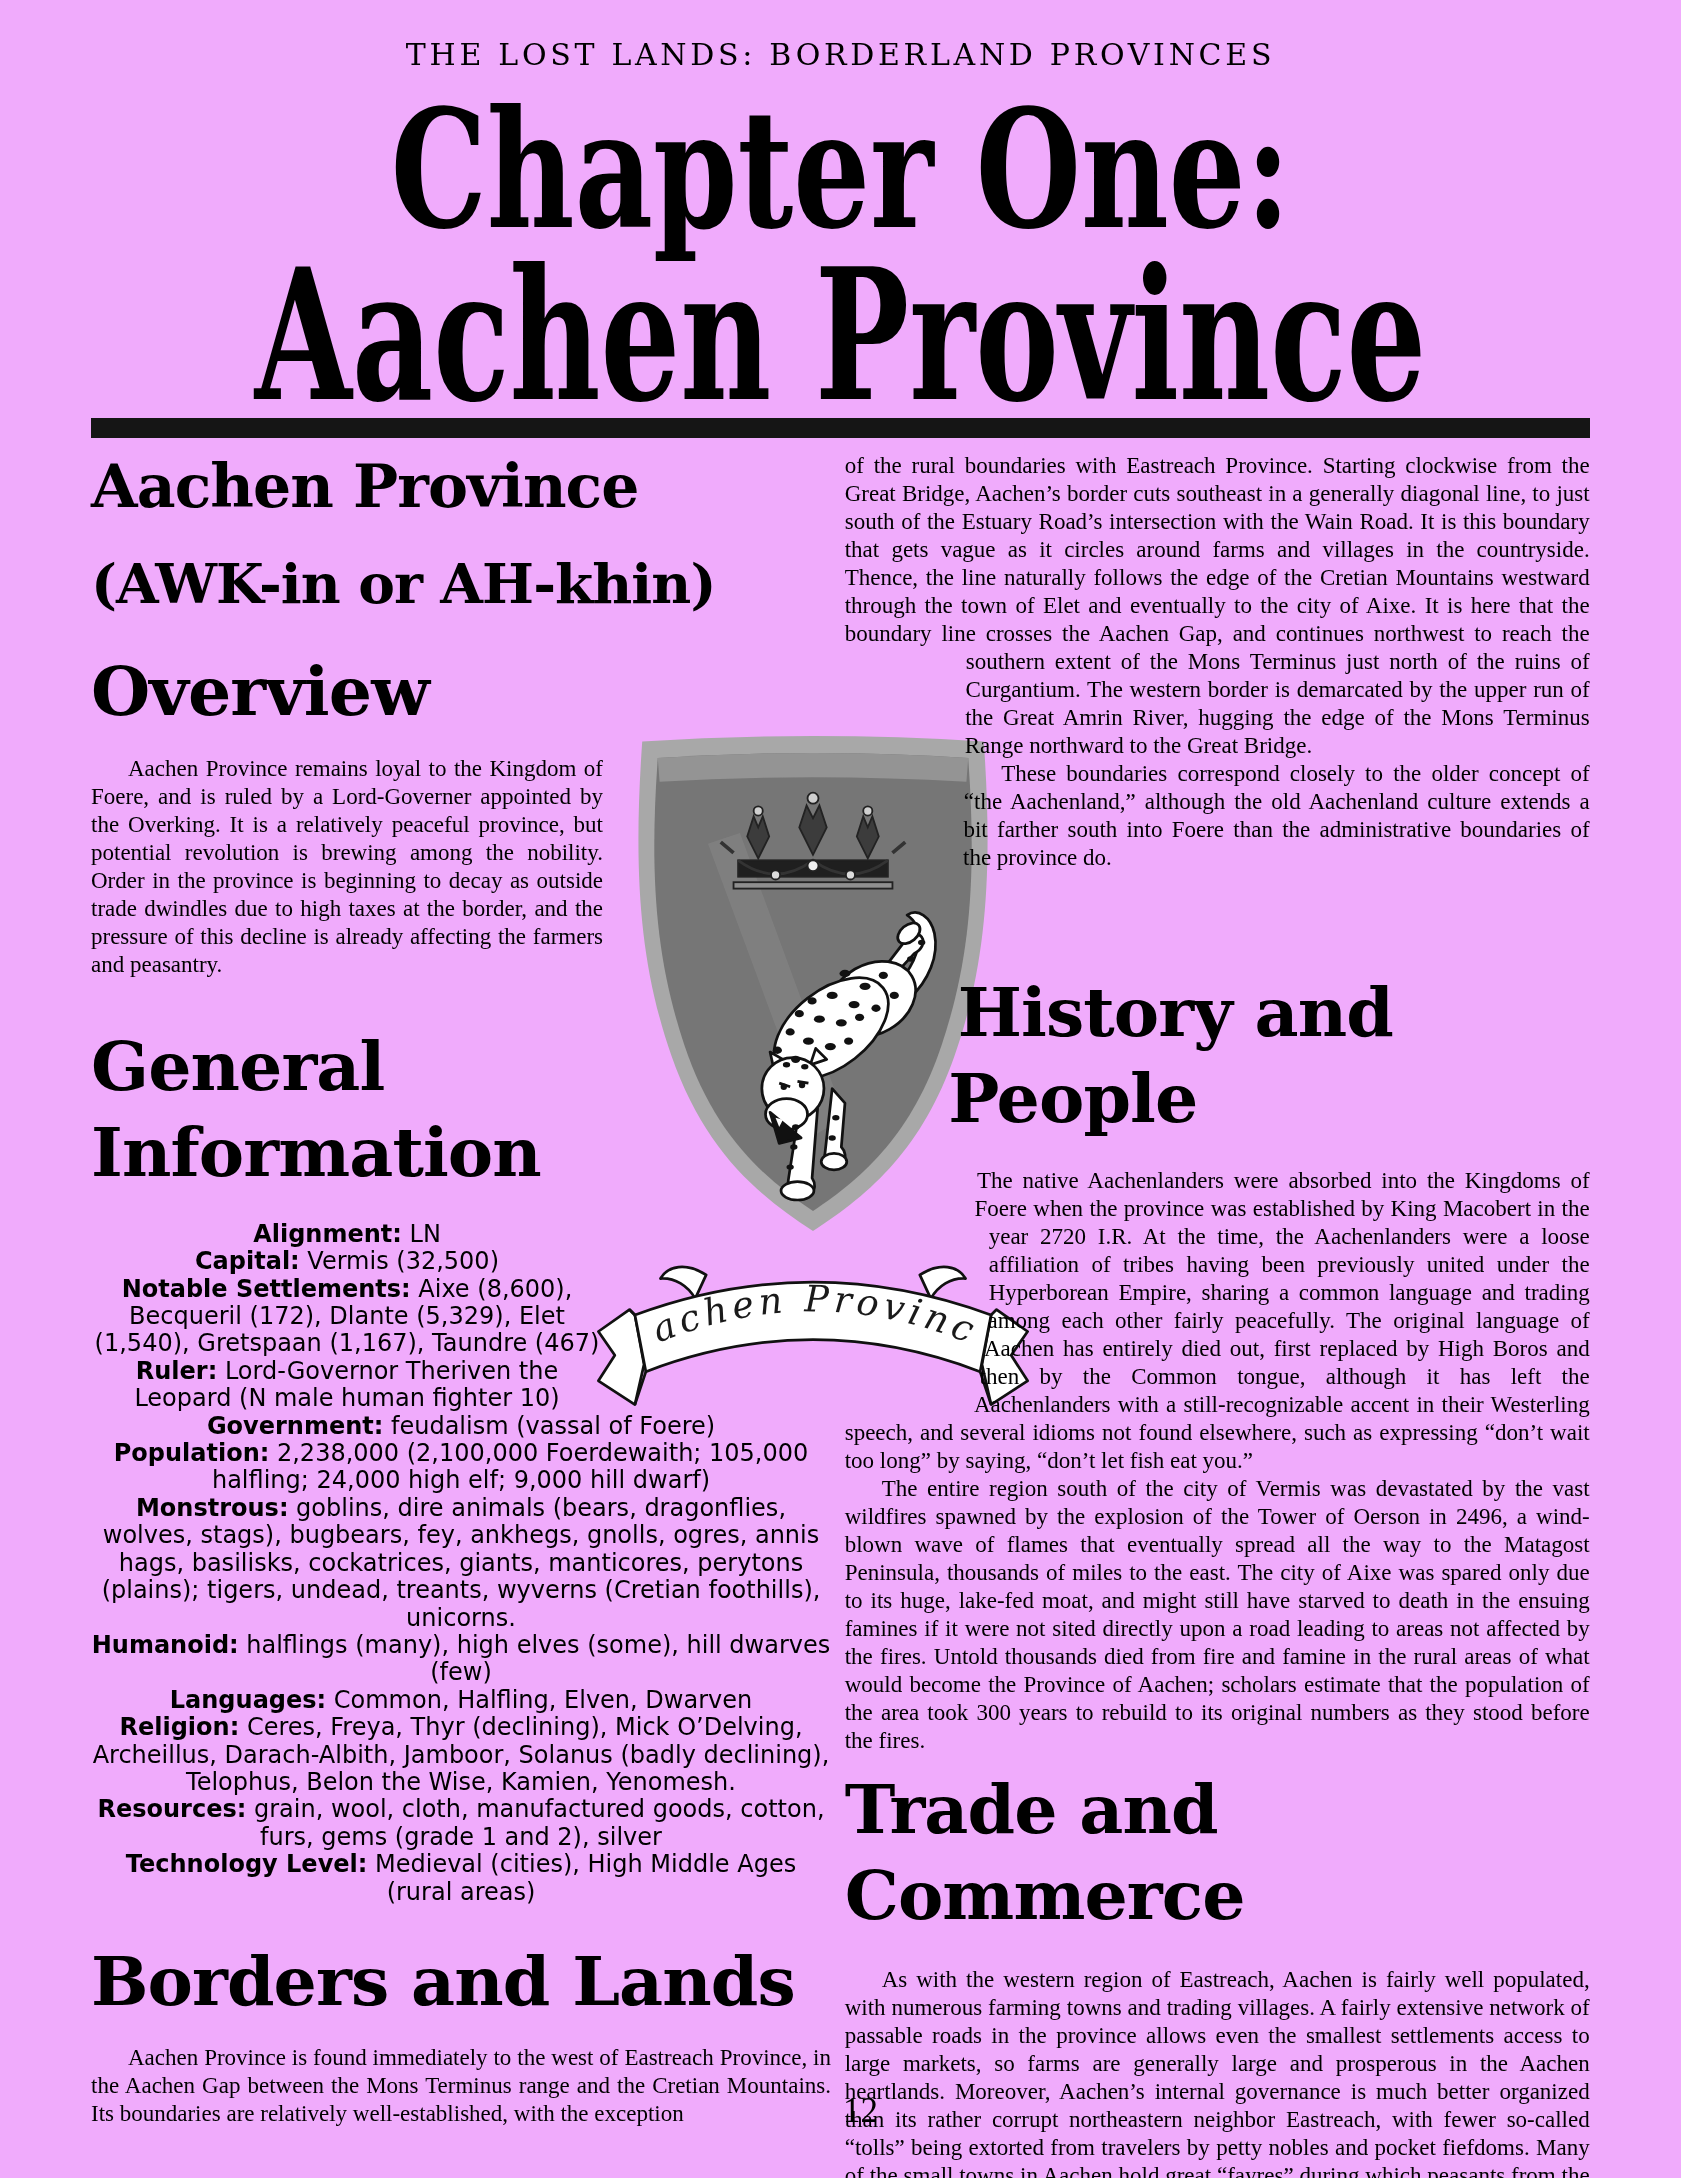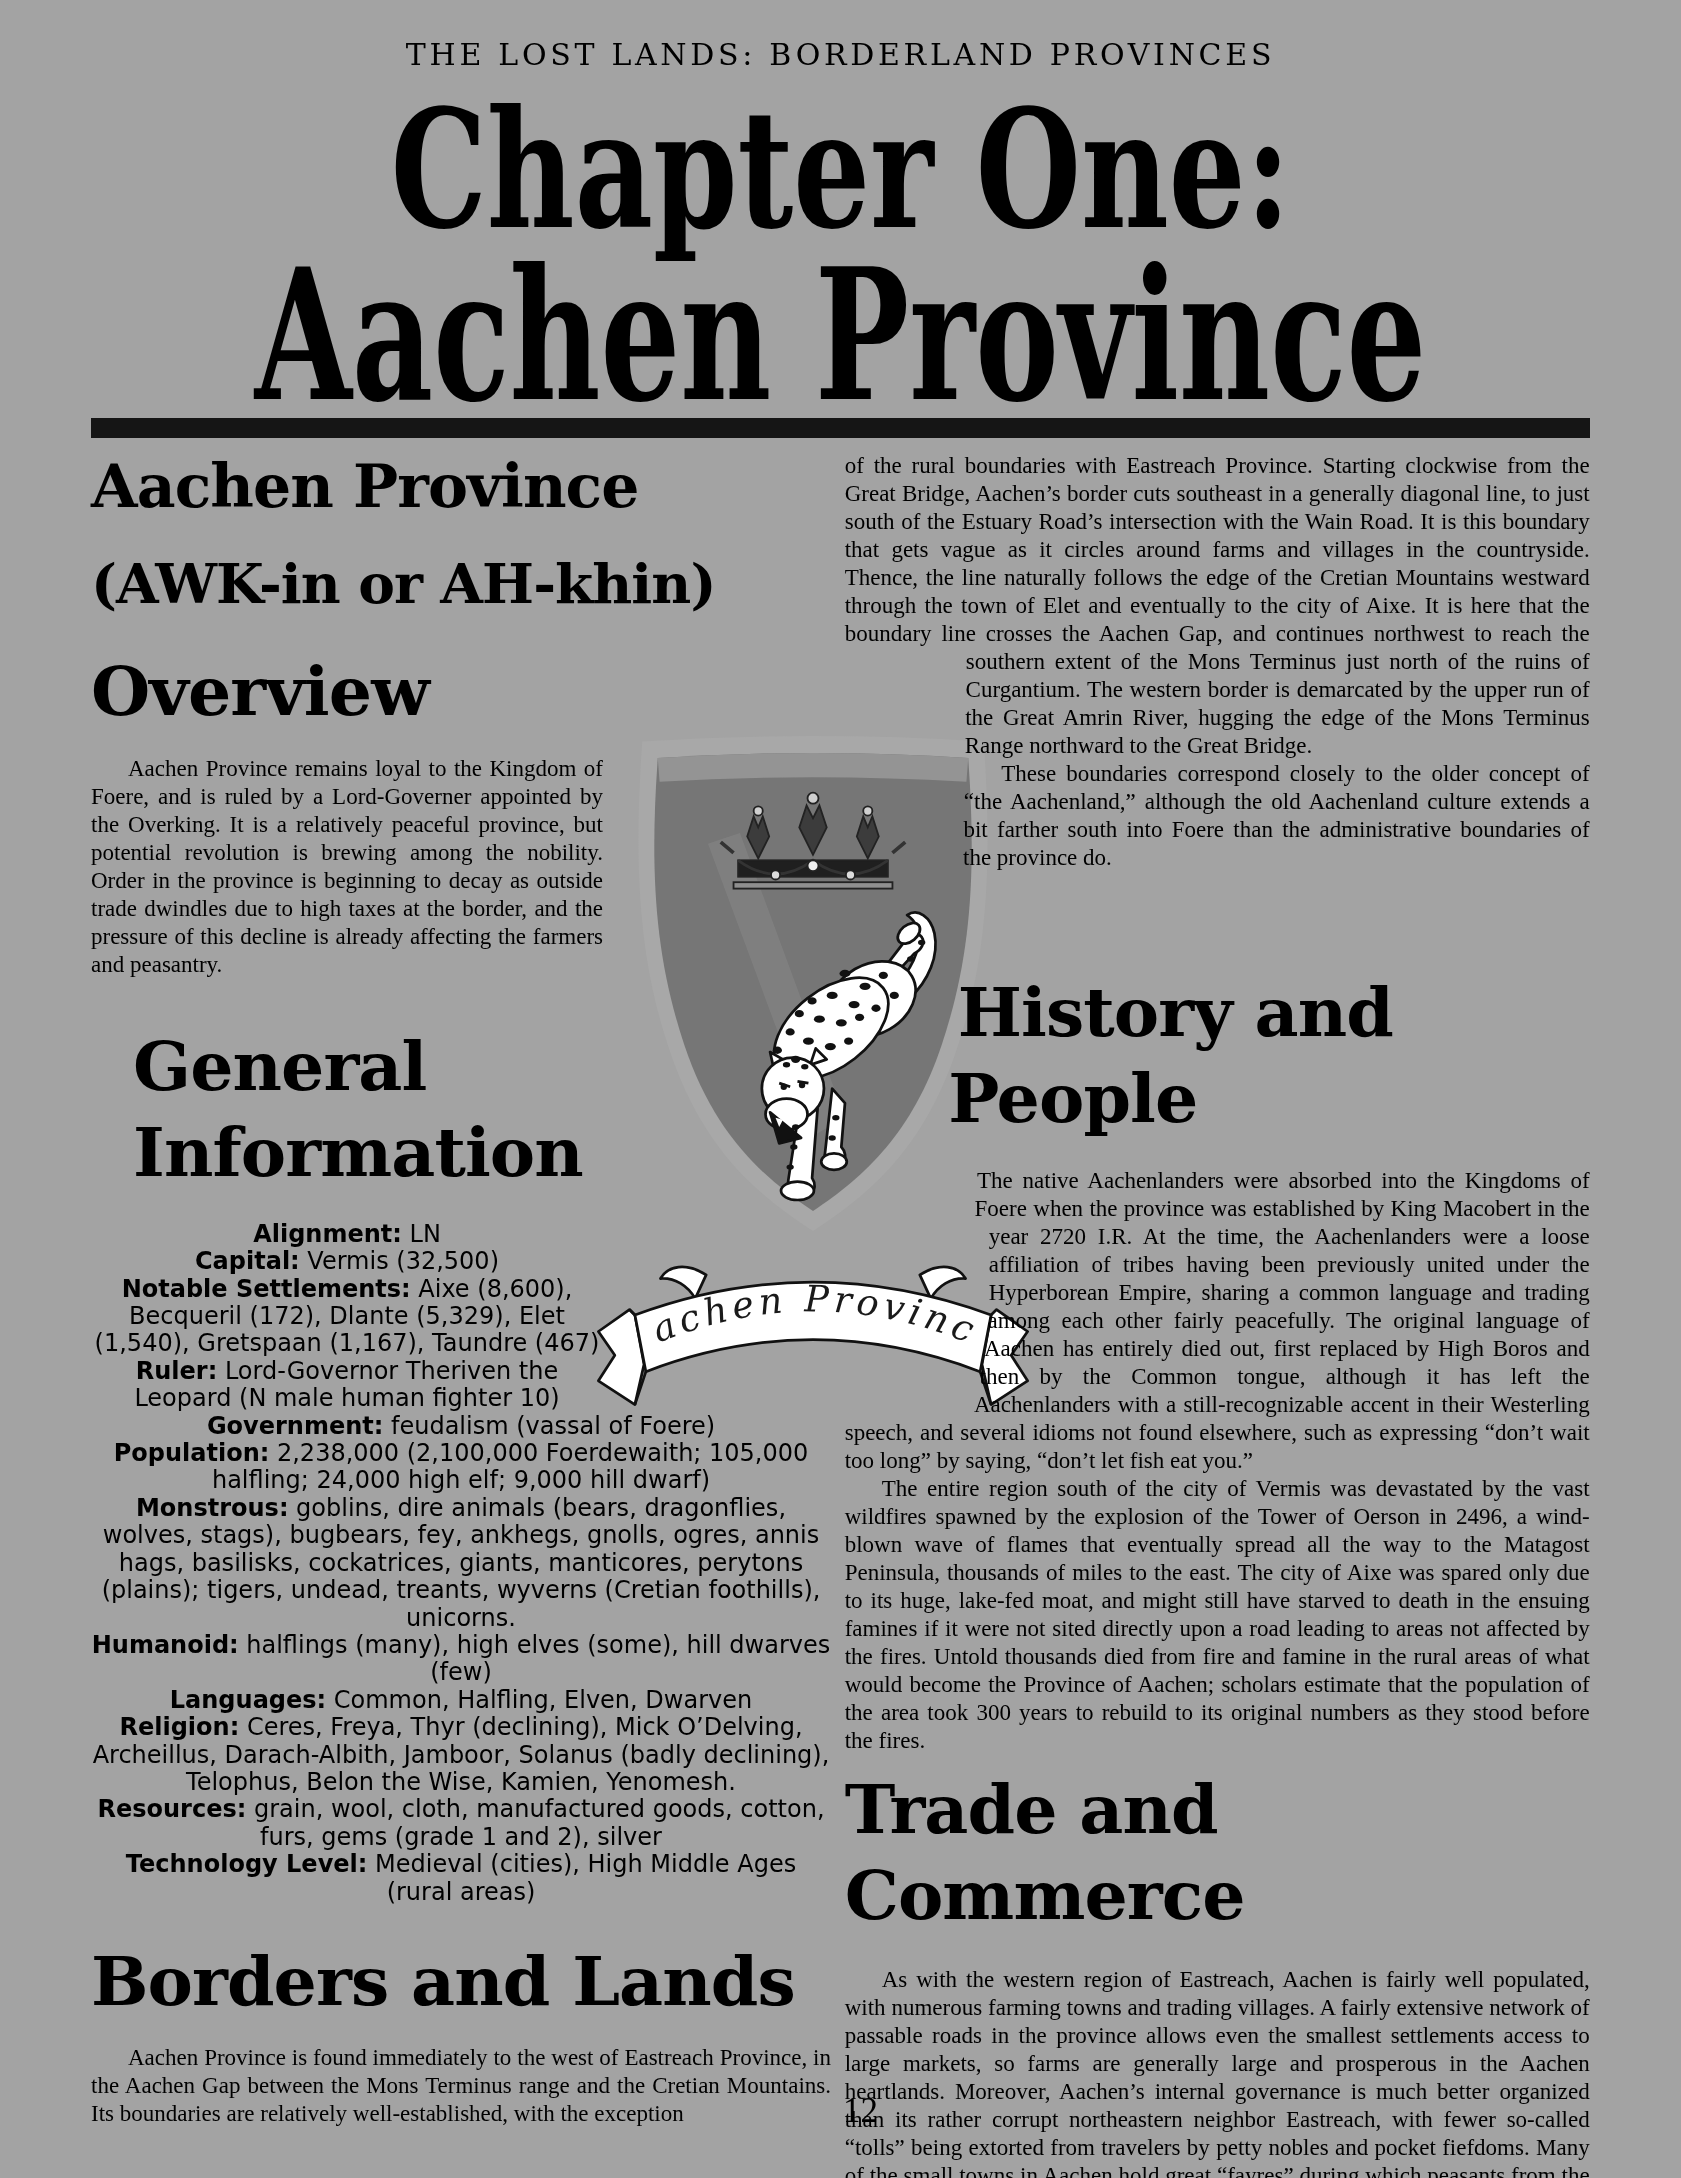--- a/index.html
+++ b/index.html
@@ -1,36 +1,36 @@
 <!DOCTYPE html>
 <html style="font-size:14.6px"><head>
 <meta charset="utf-8">
 <style>
   html,body{margin:0;padding:0;background:#d9d9d9;}
-  .page{position:relative;width:1681px;height:2178px;background:#a3a3a3;color:#000;
+  .page{position:relative;width:1681px;height:2178px;background:#f0abfc;color:#000;
         font-family:"Liberation Serif",serif;overflow:hidden;}
   
   .book-header{position:absolute;top:37px;left:0;width:100%;text-align:center;
         font-family:"DejaVu Serif",serif;font-size:30px;letter-spacing:3.7px;white-space:nowrap;}
   
   .chapter-line{position:absolute;left:0;width:100%;text-align:center;
         font-family:"DejaVu Serif",serif;font-weight:700;line-height:1;white-space:nowrap;}
   .chapter-line1{top:95px;font-size:151px;transform:scale(0.80,1.08);}
   .chapter-line2{top:249px;font-size:174px;transform:scale(0.72,1.04);}
   .title-rule{position:absolute;top:418px;left:91px;width:1499px;height:20px;background:#151515;}
   
   .columns{position:absolute;top:439px;left:91px;width:1499px;display:flex;gap:13.7px;z-index:1;}
   .col-left{width:740px;}
   .col-right{width:745px;}
   h1,h2{margin:0;font-family:"DejaVu Serif",serif;font-weight:700;letter-spacing:-0.9px;}
   .h-big{font-size:60px;line-height:1.05;margin-top:16.4px;}
   .h-pron{font-size:55px;line-height:1.05;margin-top:37px;}
   .h-sec{font-size:68px;line-height:1.27;}
   .mt-overview{margin-top:35px;}
-  .mt-general{margin-top:44px;margin-left:42px;}
+  .mt-general{margin-top:44px;}
   .mt-borders{margin-top:32px;}
   .mt-history{margin-top:97px;}
   .mt-trade{margin-top:11px;}
   p{margin:0;font-size:23px;line-height:28px;text-align:justify;}
   p.indent{text-indent:37px;}
   p.mt-p{margin-top:20px;}
   p.mt-p3{margin-top:25.6px;}
   p.mt-p5{margin-top:27.4px;}
   
   .stat-block{margin-top:25.6px;font-family:"DejaVu Sans",sans-serif;font-size:24px;line-height:27.4px;}

